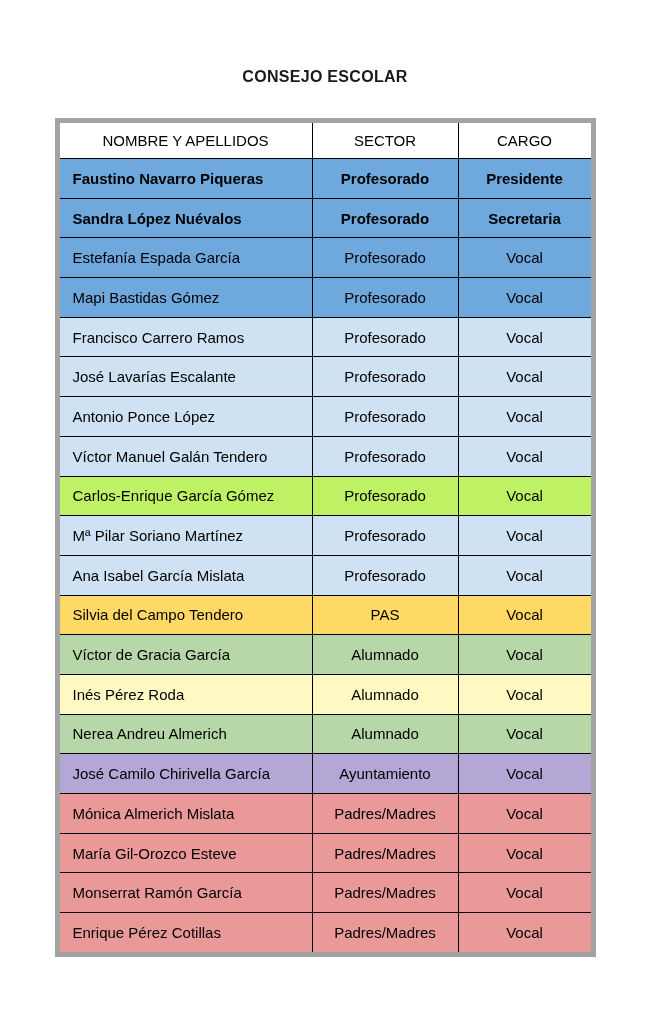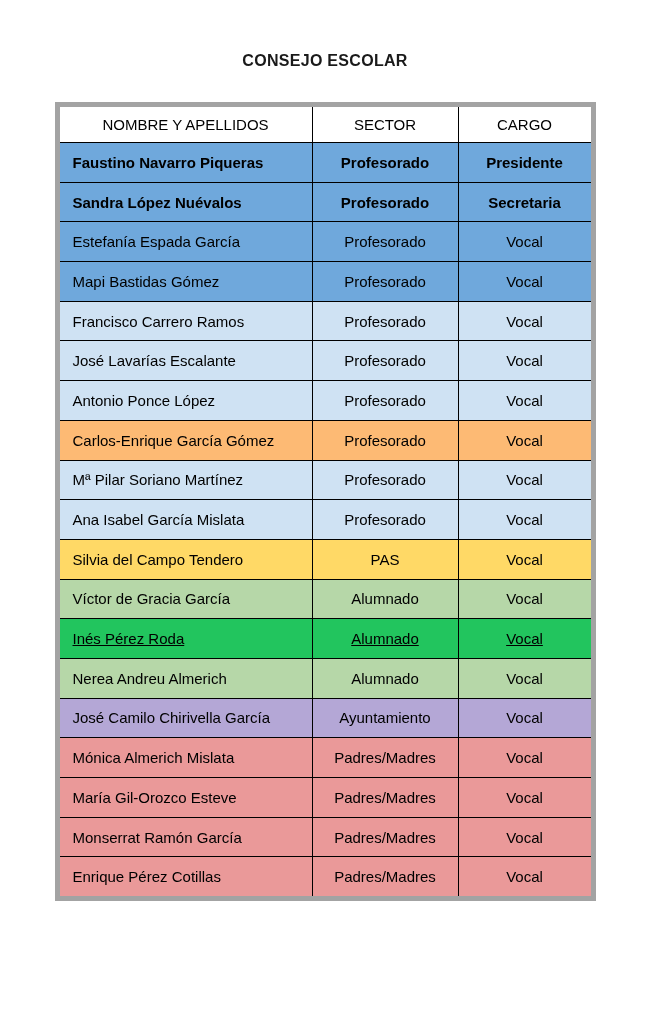--- a/index.html
+++ b/index.html
@@ -9,21 +9,21 @@
     font-family: "Liberation Sans", sans-serif;
   }
   .page {
     position: relative;
     width: 650px;
     height: 1024px;
     background: #ffffff;
     overflow: hidden;
   }
   .doc-title {
-    padding-top: 52px;
+    padding-top: 68px;
     text-align: center;
     font-size: 16px;
     font-weight: bold;
     color: #1a1a1a;
     letter-spacing: 0.3px;
   }
   table.council {
     border-collapse: collapse;
     table-layout: fixed;
     width: 536px;
@@ -111,21 +111,26 @@
         <tr style="background-color: rgb(207, 226, 243);">
       <td class="cell-name">José Lavarías Escalante</td>
       <td class="cell-center">Profesorado</td>
       <td class="cell-center">Vocal</td>
     </tr>
         <tr style="background-color: rgb(207, 226, 243);">
       <td class="cell-name">Antonio Ponce López</td>
       <td class="cell-center">Profesorado</td>
       <td class="cell-center">Vocal</td>
     </tr>
-        <tr style="background-color: #fdba74;">
+        <tr style="background-color: rgb(207, 226, 243);">
+      <td class="cell-name">Víctor Manuel Galán Tendero</td>
+      <td class="cell-center">Profesorado</td>
+      <td class="cell-center">Vocal</td>
+    </tr>
+        <tr style="background-color: #bef264;">
       <td class="cell-name">Carlos-Enrique García Gómez</td>
       <td class="cell-center">Profesorado</td>
       <td class="cell-center">Vocal</td>
     </tr>
         <tr style="background-color: rgb(207, 226, 243);">
       <td class="cell-name">Mª Pilar Soriano Martínez</td>
       <td class="cell-center">Profesorado</td>
       <td class="cell-center">Vocal</td>
     </tr>
         <tr style="background-color: rgb(207, 226, 243);">
@@ -136,21 +141,21 @@
         <tr style="background-color: rgb(255, 217, 102);">
       <td class="cell-name">Silvia del Campo Tendero</td>
       <td class="cell-center">PAS</td>
       <td class="cell-center">Vocal</td>
     </tr>
         <tr style="background-color: rgb(182, 215, 168);">
       <td class="cell-name">Víctor de Gracia García</td>
       <td class="cell-center">Alumnado</td>
       <td class="cell-center">Vocal</td>
     </tr>
-        <tr style="background-color: #22c55e; text-decoration: underline;">
+        <tr style="background-color: #fef9c3;">
       <td class="cell-name">Inés Pérez Roda</td>
       <td class="cell-center">Alumnado</td>
       <td class="cell-center">Vocal</td>
     </tr>
         <tr style="background-color: rgb(182, 215, 168);">
       <td class="cell-name">Nerea Andreu Almerich</td>
       <td class="cell-center">Alumnado</td>
       <td class="cell-center">Vocal</td>
     </tr>
         <tr style="background-color: rgb(180, 167, 214);">

